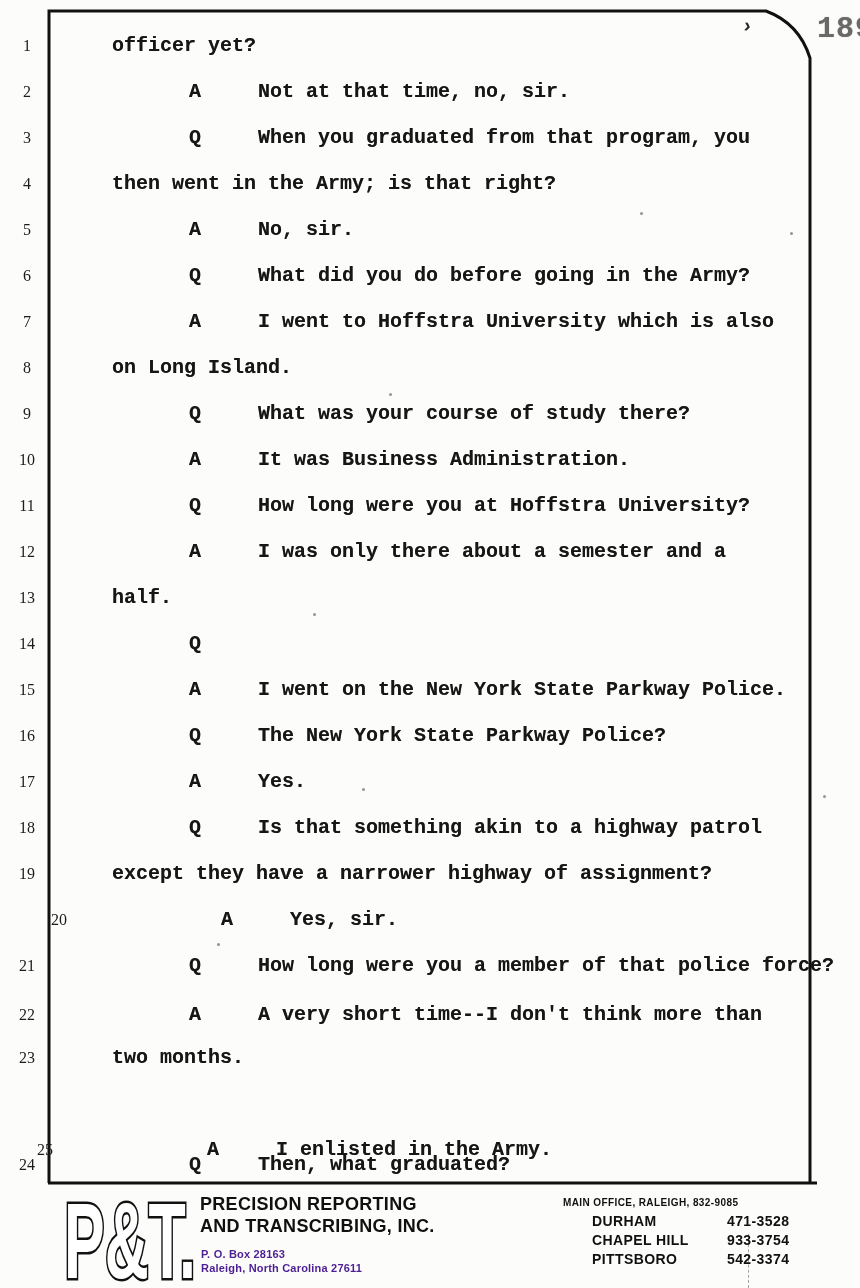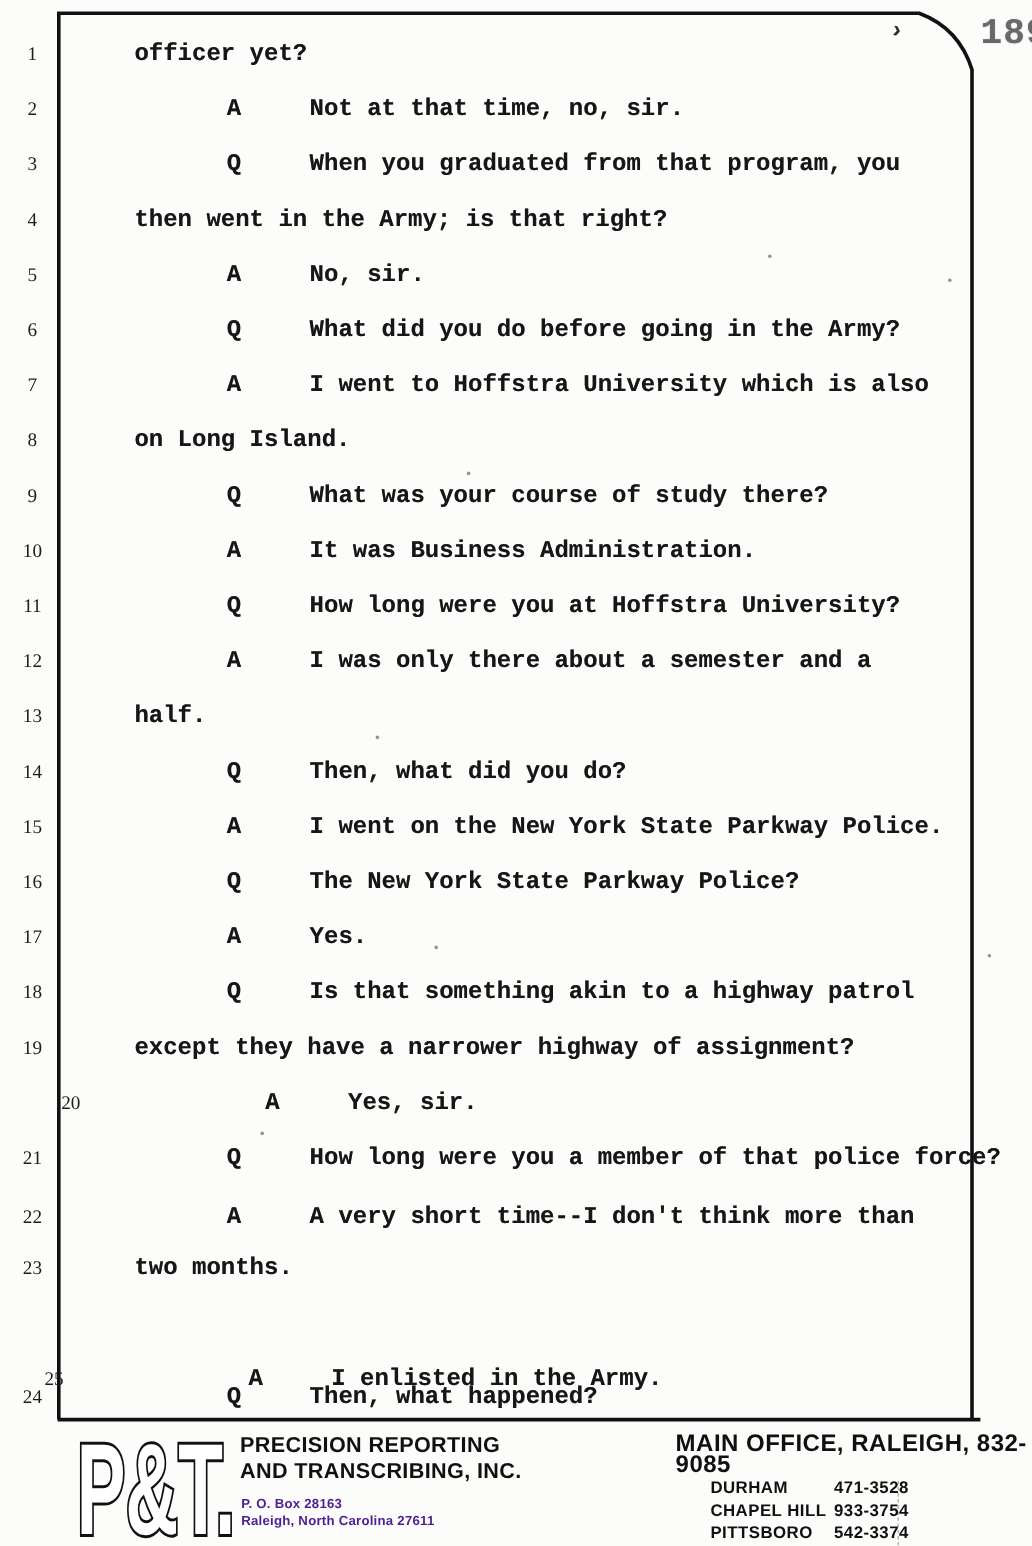--- a/index.html
+++ b/index.html
@@ -43,22 +43,22 @@
   .ltext.qa{left:258px;}
   .ltext.cont{left:112px;}
 
   
   .logo-wrap{position:absolute;left:62px;top:1190px;width:140px;height:100px;}
   .company{position:absolute;left:200px;top:1193px;color:#101010;}
   .company .l{font-size:18px;font-weight:700;letter-spacing:.3px;line-height:22px;}
   .address{position:absolute;left:201px;top:1247px;color:#4c1d95;}
   .address .l{font-size:11px;font-weight:bold;line-height:14px;letter-spacing:.2px;}
   .contact{position:absolute;left:563px;top:1194px;color:#101010;}
-  .contact .main{font-size:20px;font-weight:600;letter-spacing:.4px;line-height:18px;}
-  .office-row{display:flex;margin-left:29px;line-height:19px;}
+  .contact .main{font-size:10px;font-weight:600;letter-spacing:.4px;line-height:18px;}
+  .office-row{display:flex;margin-left:29px;line-height:19px;gap:32px;}
   .office-row .city{width:103px;font-size:14px;font-weight:600;letter-spacing:.4px;}
   .office-row .phone{font-size:14px;font-weight:600;letter-spacing:.4px;}
 
   
   .speck{position:absolute;width:3px;height:3px;border-radius:50%;
     background:rgba(20,20,20,.45);}
   .fold-mark{position:absolute;left:748px;top:1234px;height:54px;width:0;
     border-left:1px dashed rgba(0,0,0,.35);}
 </style>
 </head>
@@ -132,21 +132,20 @@
         <span class="marker">A</span>
         <span class="ltext qa">I was only there about a semester and a</span>
       </div>
       <div class="t-row" style="top: 575px;">
         <span class="lnum">13</span>
         <span class="ltext cont">half.</span>
       </div>
       <div class="t-row" style="top: 621px;">
         <span class="lnum">14</span>
         <span class="marker">Q</span>
-        <span class="ltext qa">Then, what did you do?</span>
       </div>
       <div class="t-row" style="top: 667px;">
         <span class="lnum">15</span>
         <span class="marker">A</span>
         <span class="ltext qa">I went on the New York State Parkway Police.</span>
       </div>
       <div class="t-row" style="top: 713px; padding-left: 25px;">
         <span class="lnum">16</span>
         <span class="marker">Q</span>
         <span class="ltext qa">The New York State Parkway Police?</span>
@@ -180,21 +179,21 @@
         <span class="marker">A</span>
         <span class="ltext qa">A very short time--I don't think more than</span>
       </div>
       <div class="t-row" style="top: 1035px;">
         <span class="lnum">23</span>
         <span class="ltext cont">two months.</span>
       </div>
       <div class="t-row" style="top: 1142px; padding-left: 35px;">
         <span class="lnum">24</span>
         <span class="marker">Q</span>
-        <span class="ltext qa">Then, what happened?</span>
+        <span class="ltext qa">Then, what graduated?</span>
       </div>
       <div class="t-row" style="top: 1127px; margin-left: 18px;">
         <span class="lnum">25</span>
         <span class="marker">A</span>
         <span class="ltext qa">I enlisted in the Army.</span>
       </div>
     </div>
 
   <div class="speck" style="left:640px;top:212px"></div>
   <div class="speck" style="left:790px;top:232px"></div>

